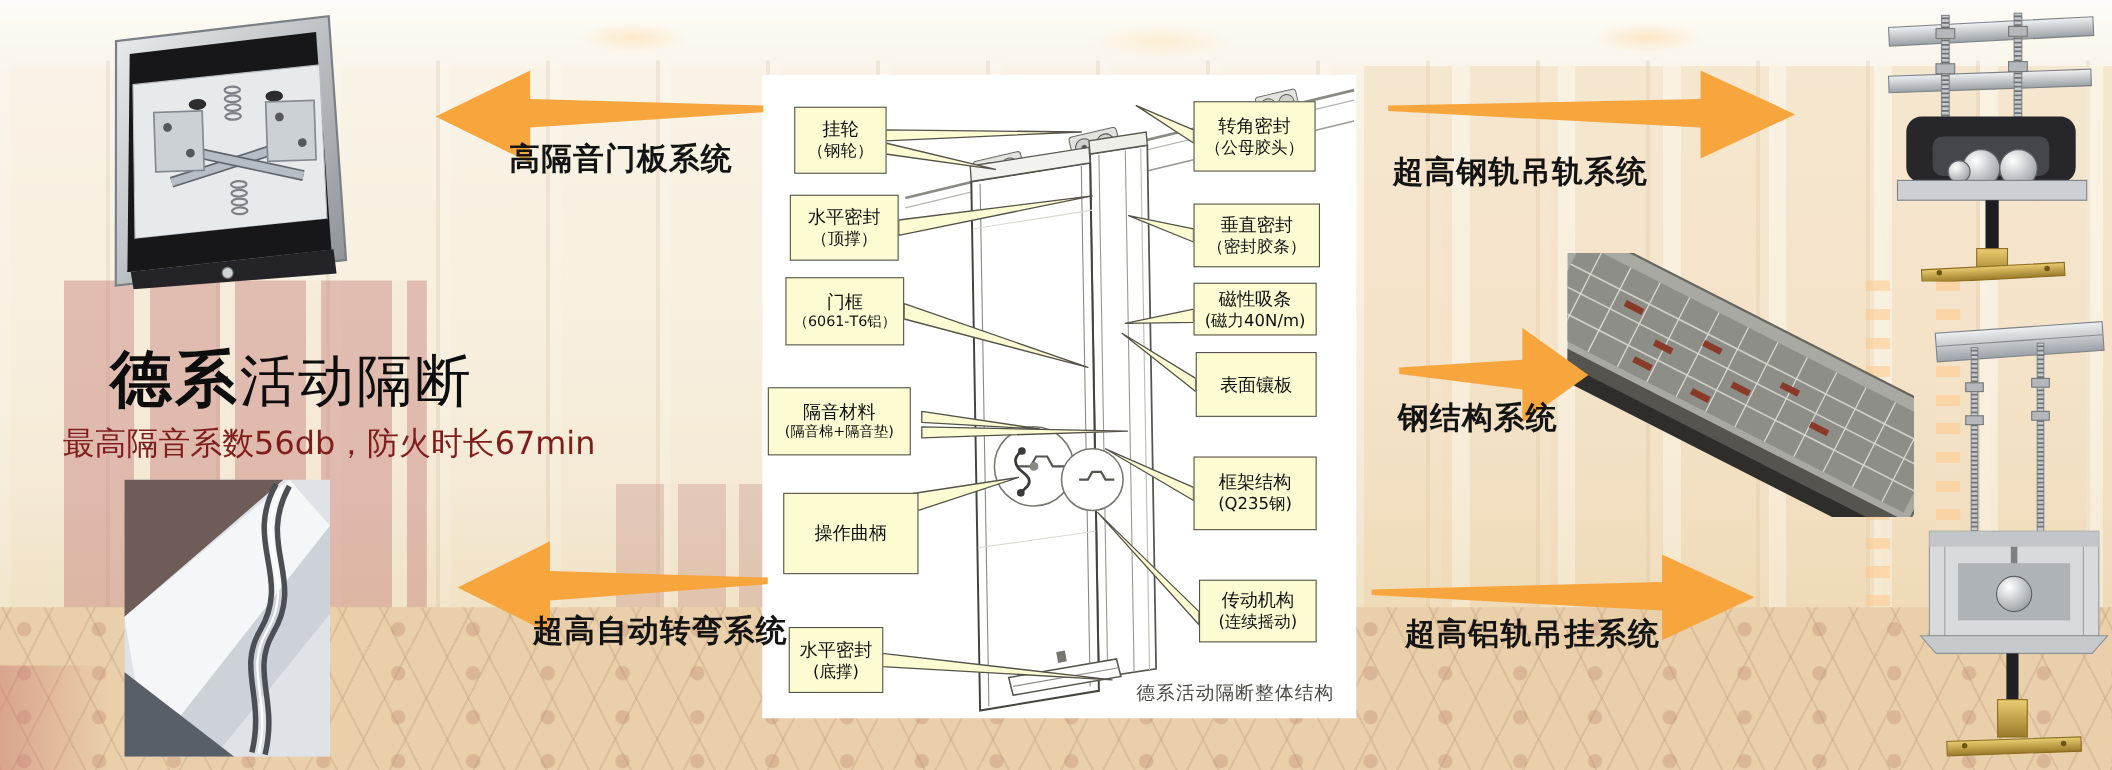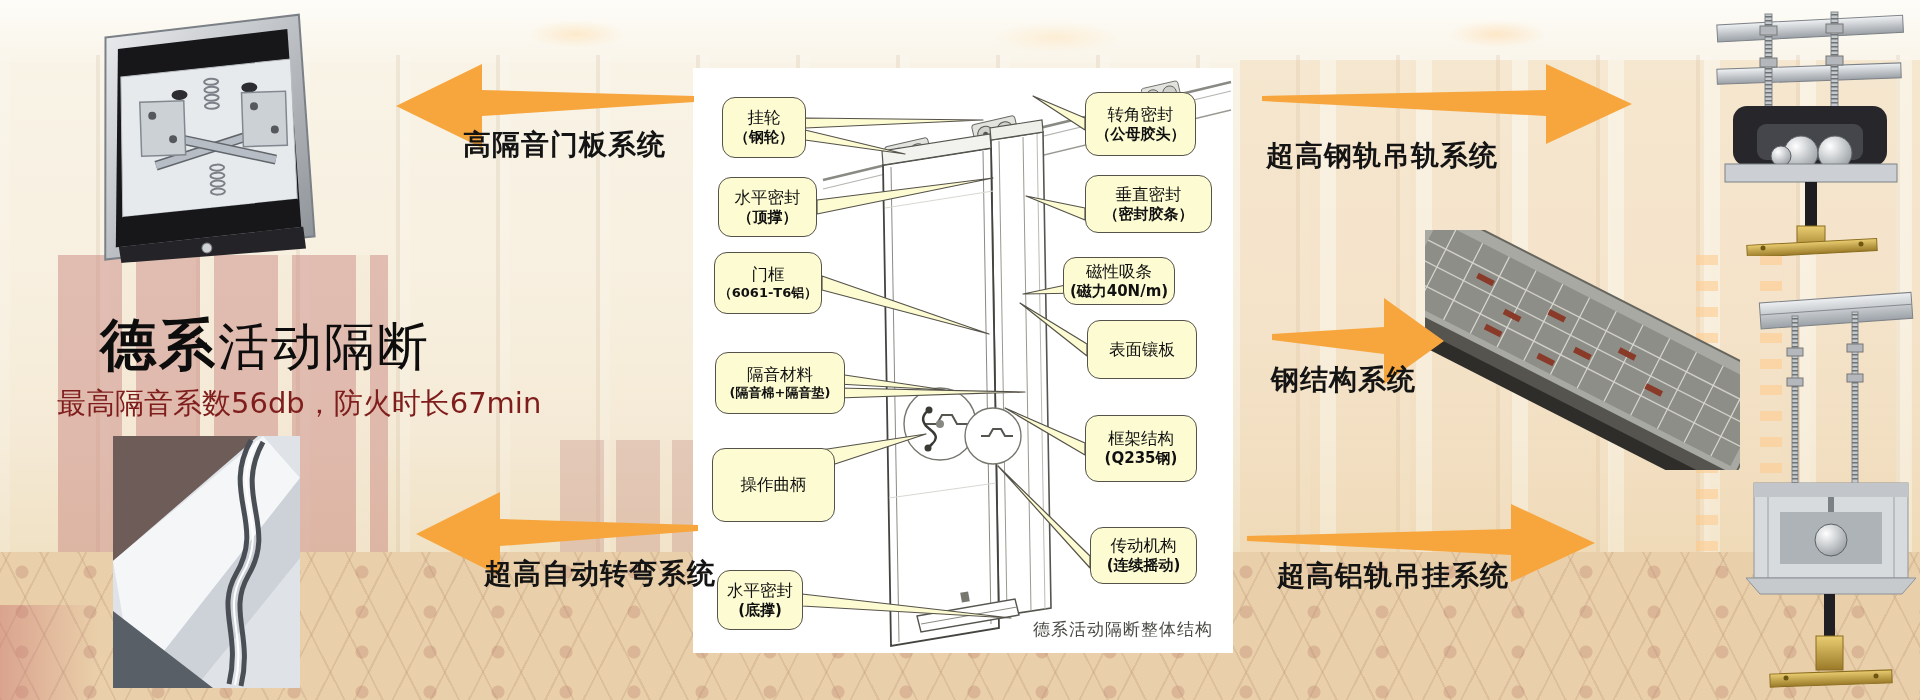--- a/index.html
+++ b/index.html
@@ -37,25 +37,25 @@
     background-size:68px 40px,auto,auto;}
   .bg-carpet-red{left:0;bottom:0;width:100px;height:95px;
     background:linear-gradient(90deg, rgba(172,42,30,.55), rgba(172,42,30,0));}
   .bg-wash{inset:0;background:rgba(255,255,255,.40);}
 
   
   .panel{position:absolute;left:693px;top:68px;width:540px;height:585px;background:#ffffff;}
   #diagram-svg{position:absolute;left:693px;top:68px;width:540px;height:585px;}
 
   
-  .co{position:absolute;background:#FCFBD2;border:1.6px solid #55524A;border-radius:13px;
+  .co{position:absolute;background:#FCFBD2;border:1.6px solid #55524A;border-radius:0;
       display:flex;flex-direction:column;justify-content:center;align-items:center;
       text-align:center;color:#101010;line-height:1.28;z-index:6;}
   .co-l1{font-size:16.5px;font-weight:500;}
-  .co-l2{font-size:15px;font-weight:700;text-align:right;}
+  .co-l2{font-size:15px;font-weight:400;text-align:right;}
   .co .s13{font-size:13px;}
   .caption{position:absolute;left:1028px;top:618px;width:190px;text-align:center;
       font-size:17px;color:#4a4a45;letter-spacing:1px;z-index:6;}
 
   
   .arrow{position:absolute;z-index:4;}
   .arrow polygon{fill:#F7A63E;}
   .lbl{position:absolute;font-weight:800;font-size:28px;color:#141414;letter-spacing:1px;z-index:5;white-space:nowrap;}
 
   
@@ -386,42 +386,42 @@
     <div class="co-l2">（钢轮）</div>
   </div>
   <div class="co" style="left:718px;top:177px;width:99px;height:60px">
     <div class="co-l1">水平密封</div>
     <div class="co-l2">（顶撑）</div>
   </div>
   <div class="co" style="left:714px;top:252px;width:108px;height:62px">
     <div class="co-l1">门框</div>
     <div class="co-l2 s13">（6061-T6铝）</div>
   </div>
-  <div class="co" style="left:715px;top:352px;width:130px;height:62px">
+  <div class="co" style="left:698px;top:352px;width:130px;height:62px">
     <div class="co-l1">隔音材料</div>
     <div class="co-l2 s13">(隔音棉+隔音垫)</div>
   </div>
   <div class="co" style="left:712px;top:448px;width:123px;height:74px">
     <div class="co-l1">操作曲柄</div>
     <div class="co-l2"></div>
   </div>
   <div class="co" style="left:717px;top:570px;width:86px;height:60px">
     <div class="co-l1">水平密封</div>
     <div class="co-l2">(底撑)</div>
   </div>
 
   <div class="co" style="left:1085px;top:92px;width:111px;height:64px">
     <div class="co-l1">转角密封</div>
     <div class="co-l2">（公母胶头）</div>
   </div>
-  <div class="co" style="left:1085px;top:175px;width:127px;height:58px">
+  <div class="co" style="left:1085px;top:185px;width:115px;height:58px">
     <div class="co-l1">垂直密封</div>
     <div class="co-l2">（密封胶条）</div>
   </div>
-  <div class="co" style="left:1063px;top:257px;width:112px;height:48px">
+  <div class="co" style="left:1085px;top:257px;width:112px;height:48px">
     <div class="co-l1">磁性吸条</div>
     <div class="co-l2">(磁力40N/m)</div>
   </div>
   <div class="co" style="left:1087px;top:320px;width:110px;height:59px">
     <div class="co-l1">表面镶板</div>
     <div class="co-l2"></div>
   </div>
   <div class="co" style="left:1085px;top:415px;width:112px;height:67px">
     <div class="co-l1">框架结构</div>
     <div class="co-l2">(Q235钢)</div>

